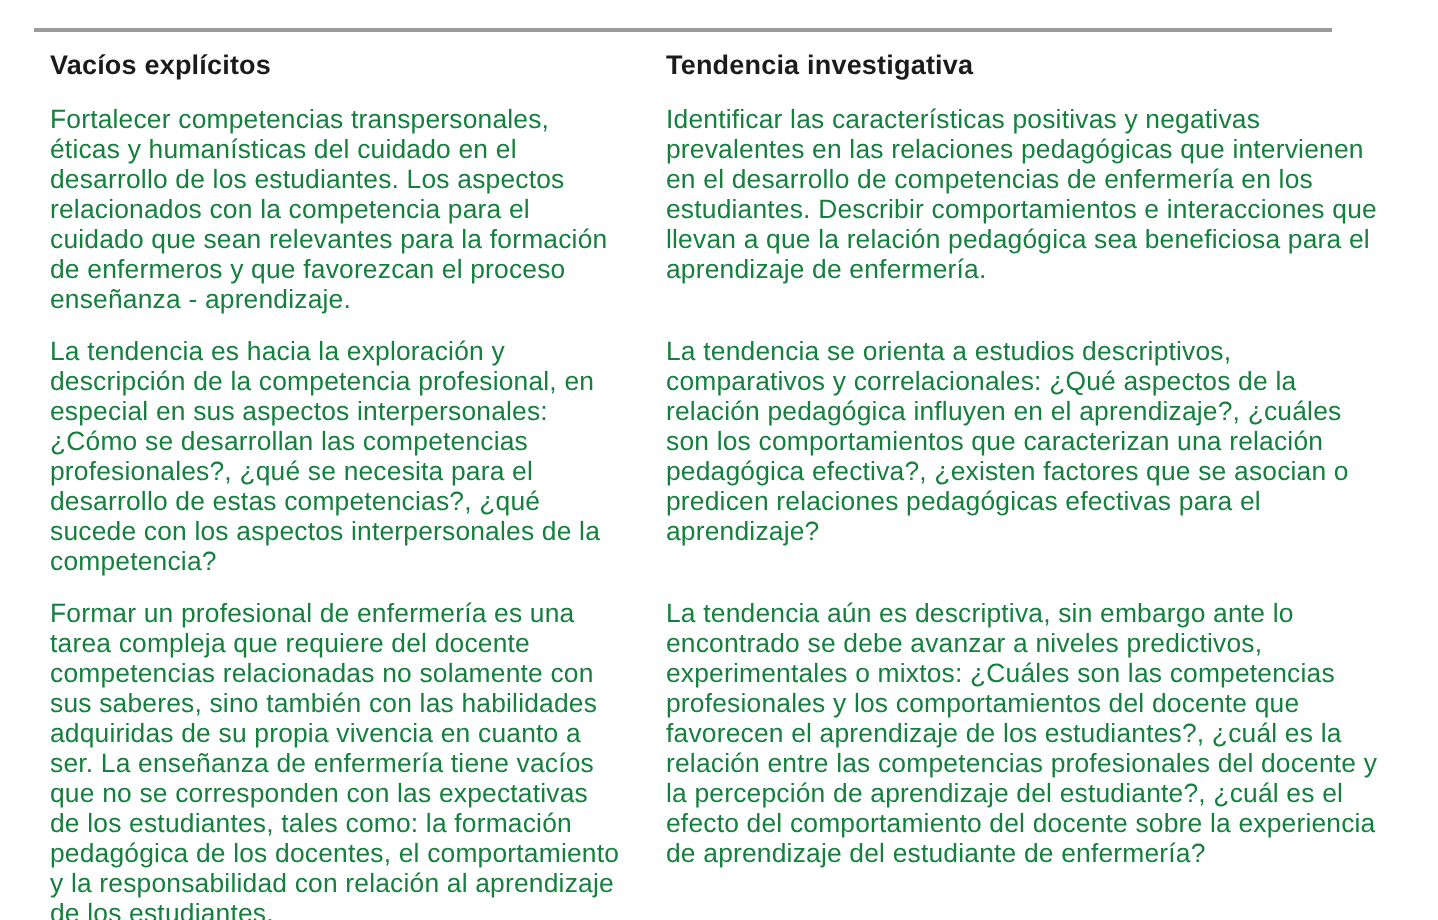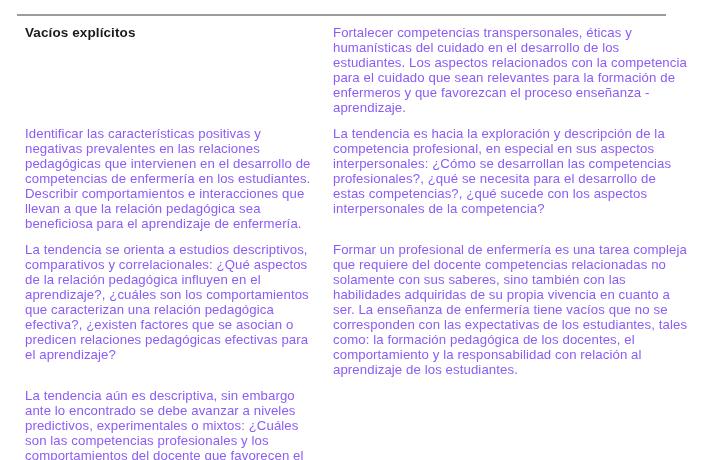--- a/index.html
+++ b/index.html
@@ -39,32 +39,33 @@
   .th {
     font-size: 13.5px;
     font-weight: bold;
     color: #1b1b1b;
     letter-spacing: 0.1px;
     line-height: 16px;
   }
   .td {
     font-size: 13.2px;
     line-height: 15px;
-    color: #8b5cf6;
+    color: #15803d;
     letter-spacing: 0.1px;
   }
 </style>
 </head>
 <body>
 
 <div class="page">
   <div class="rule rule-top"></div>
 
   <div class="grid">
     <div class="th">Vacíos explícitos</div>
+    <div class="th">Tendencia investigativa</div>
 
     <div class="td">Fortalecer competencias transpersonales, éticas y humanísticas del cuidado en el desarrollo de los estudiantes. Los aspectos relacionados con la competencia para el cuidado que sean relevantes para la formación de enfermeros y que favorezcan el proceso enseñanza - aprendizaje.</div>
     <div class="td">Identificar las características positivas y negativas prevalentes en las relaciones pedagógicas que intervienen en el desarrollo de competencias de enfermería en los estudiantes. Describir comportamientos e interacciones que llevan a que la relación pedagógica sea beneficiosa para el aprendizaje de enfermería.</div>
 
     <div class="td">La tendencia es hacia la exploración y descripción de la competencia profesional, en especial en sus aspectos interpersonales: ¿Cómo se desarrollan las competencias profesionales?, ¿qué se necesita para el desarrollo de estas competencias?, ¿qué sucede con los aspectos interpersonales de la competencia?</div>
     <div class="td">La tendencia se orienta a estudios descriptivos, comparativos y correlacionales: ¿Qué aspectos de la relación pedagógica influyen en el aprendizaje?, ¿cuáles son los comportamientos que caracterizan una relación pedagógica efectiva?, ¿existen factores que se asocian o predicen relaciones pedagógicas efectivas para el aprendizaje?</div>
 
     <div class="td">Formar un profesional de enfermería es una tarea compleja que requiere del docente competencias relacionadas no solamente con sus saberes, sino también con las habilidades adquiridas de su propia vivencia en cuanto a ser. La enseñanza de enfermería tiene vacíos que no se corresponden con las expectativas de los estudiantes, tales como: la formación pedagógica de los docentes, el comportamiento y la responsabilidad con relación al aprendizaje de los estudiantes.</div>
     <div class="td">La tendencia aún es descriptiva, sin embargo ante lo encontrado se debe avanzar a niveles predictivos, experimentales o mixtos: ¿Cuáles son las competencias profesionales y los comportamientos del docente que favorecen el aprendizaje de los estudiantes?, ¿cuál es la relación entre las competencias profesionales del docente y la percepción de aprendizaje del estudiante?, ¿cuál es el efecto del comportamiento del docente sobre la experiencia de aprendizaje del estudiante de enfermería?</div>
   </div>

